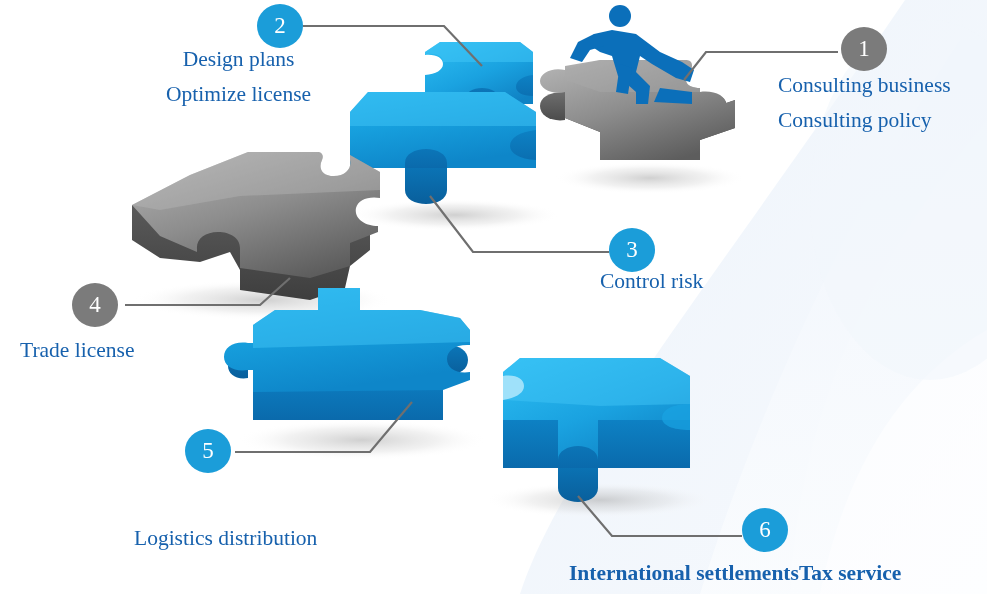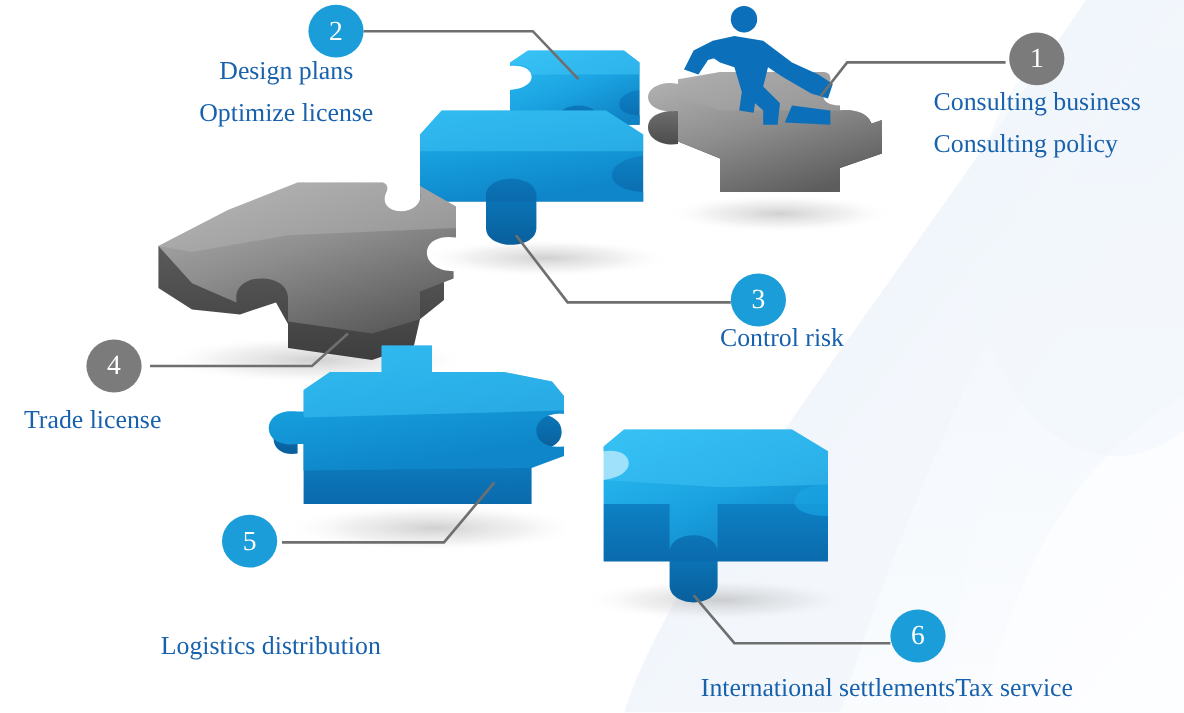--- a/index.html
+++ b/index.html
@@ -283,17 +283,17 @@
   </div>
 
   <div class="label-block" style="left:20px; top:333px;">
     <span class="line">Trade license</span>
   </div>
 
   <div class="label-block" style="left:134px; top:473px;margin-top:48px;">
     <span class="line">Logistics distribution</span>
   </div>
 
-  <div class="label-block" style="left:584px; top:556px;">
+  <div class="label-block" style="left:569px; top:556px;font-weight:bold;">
     <span class="line">International settlementsTax service</span>
   </div>
 
 </div>
 
 </body></html>

